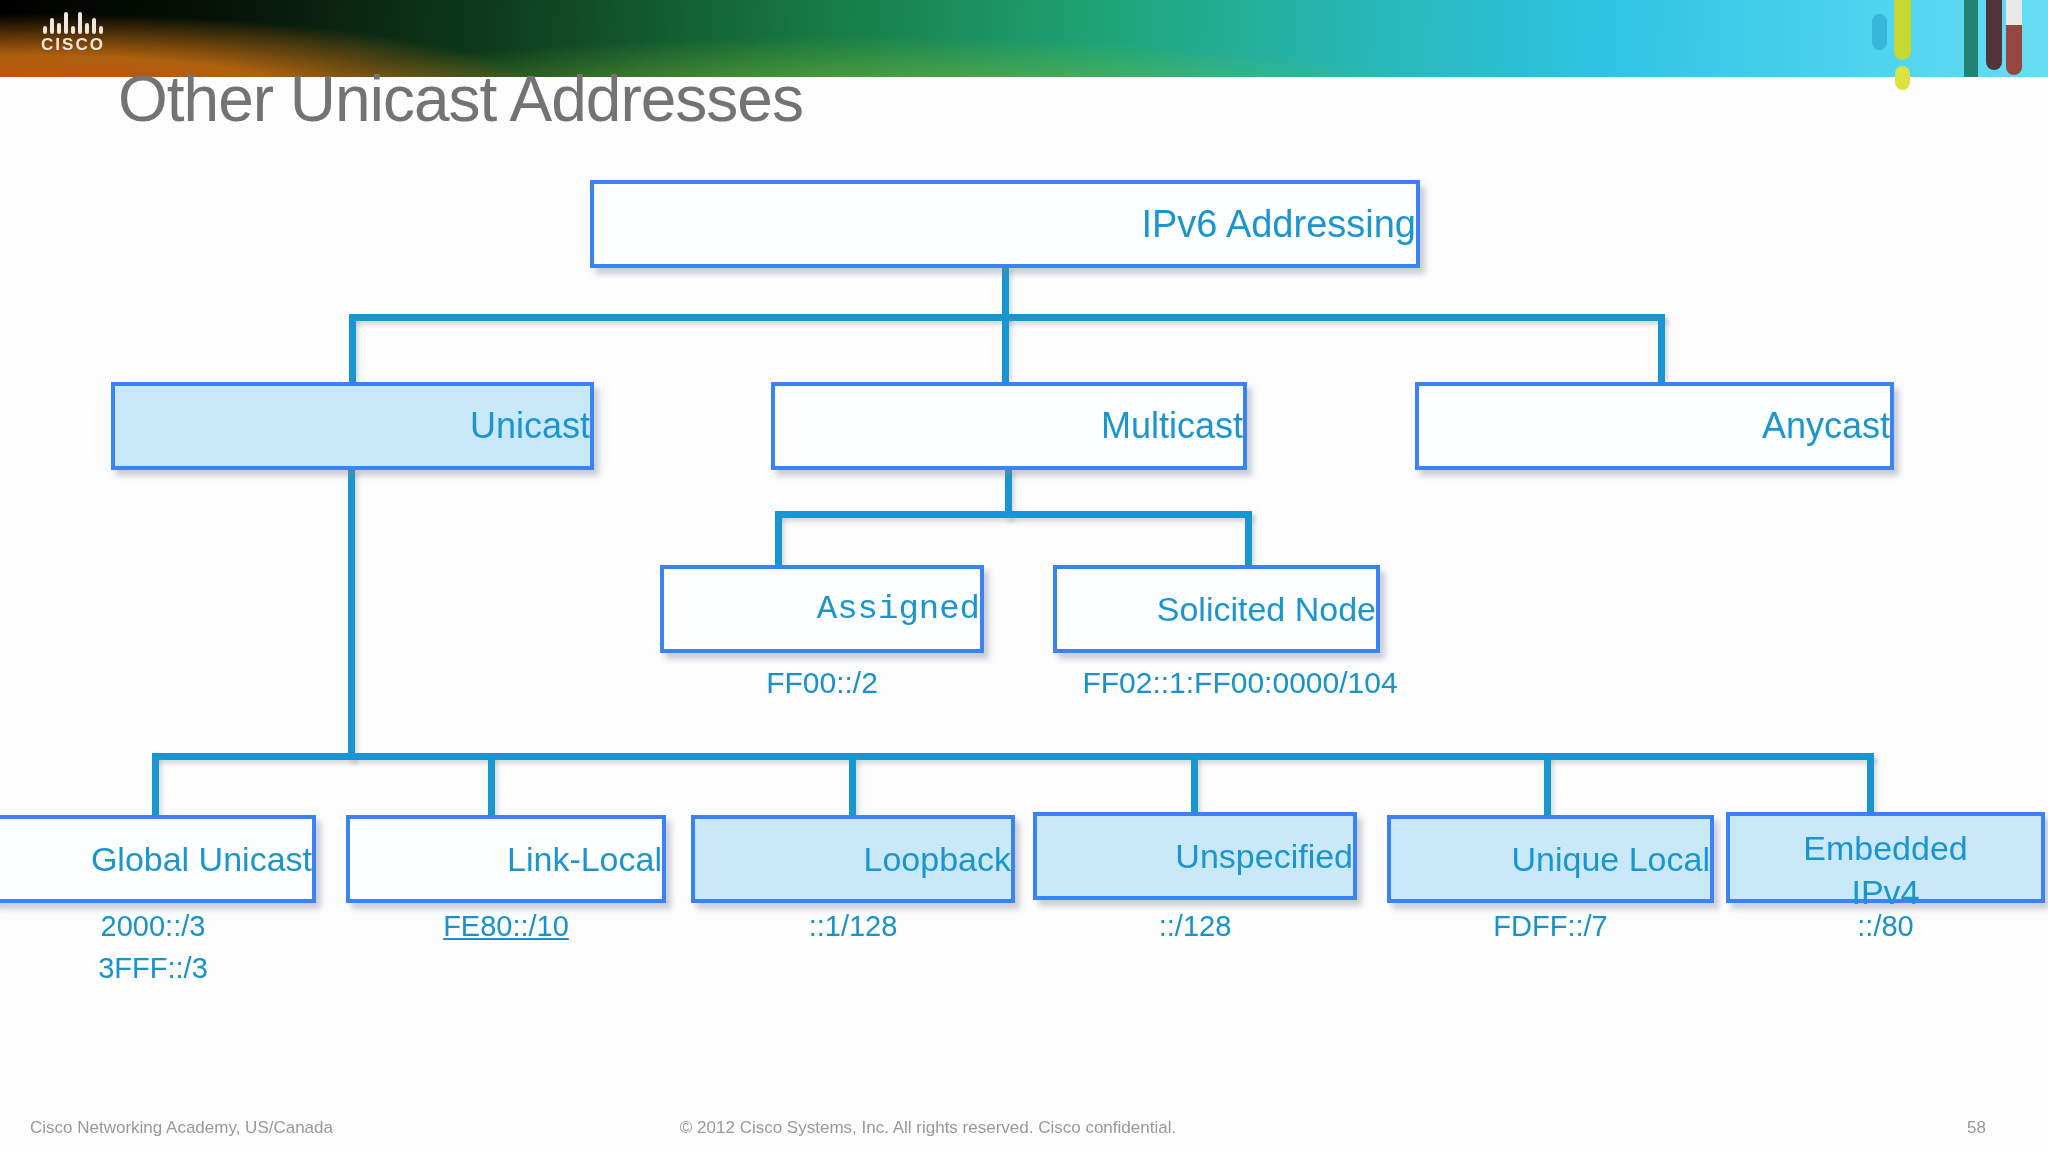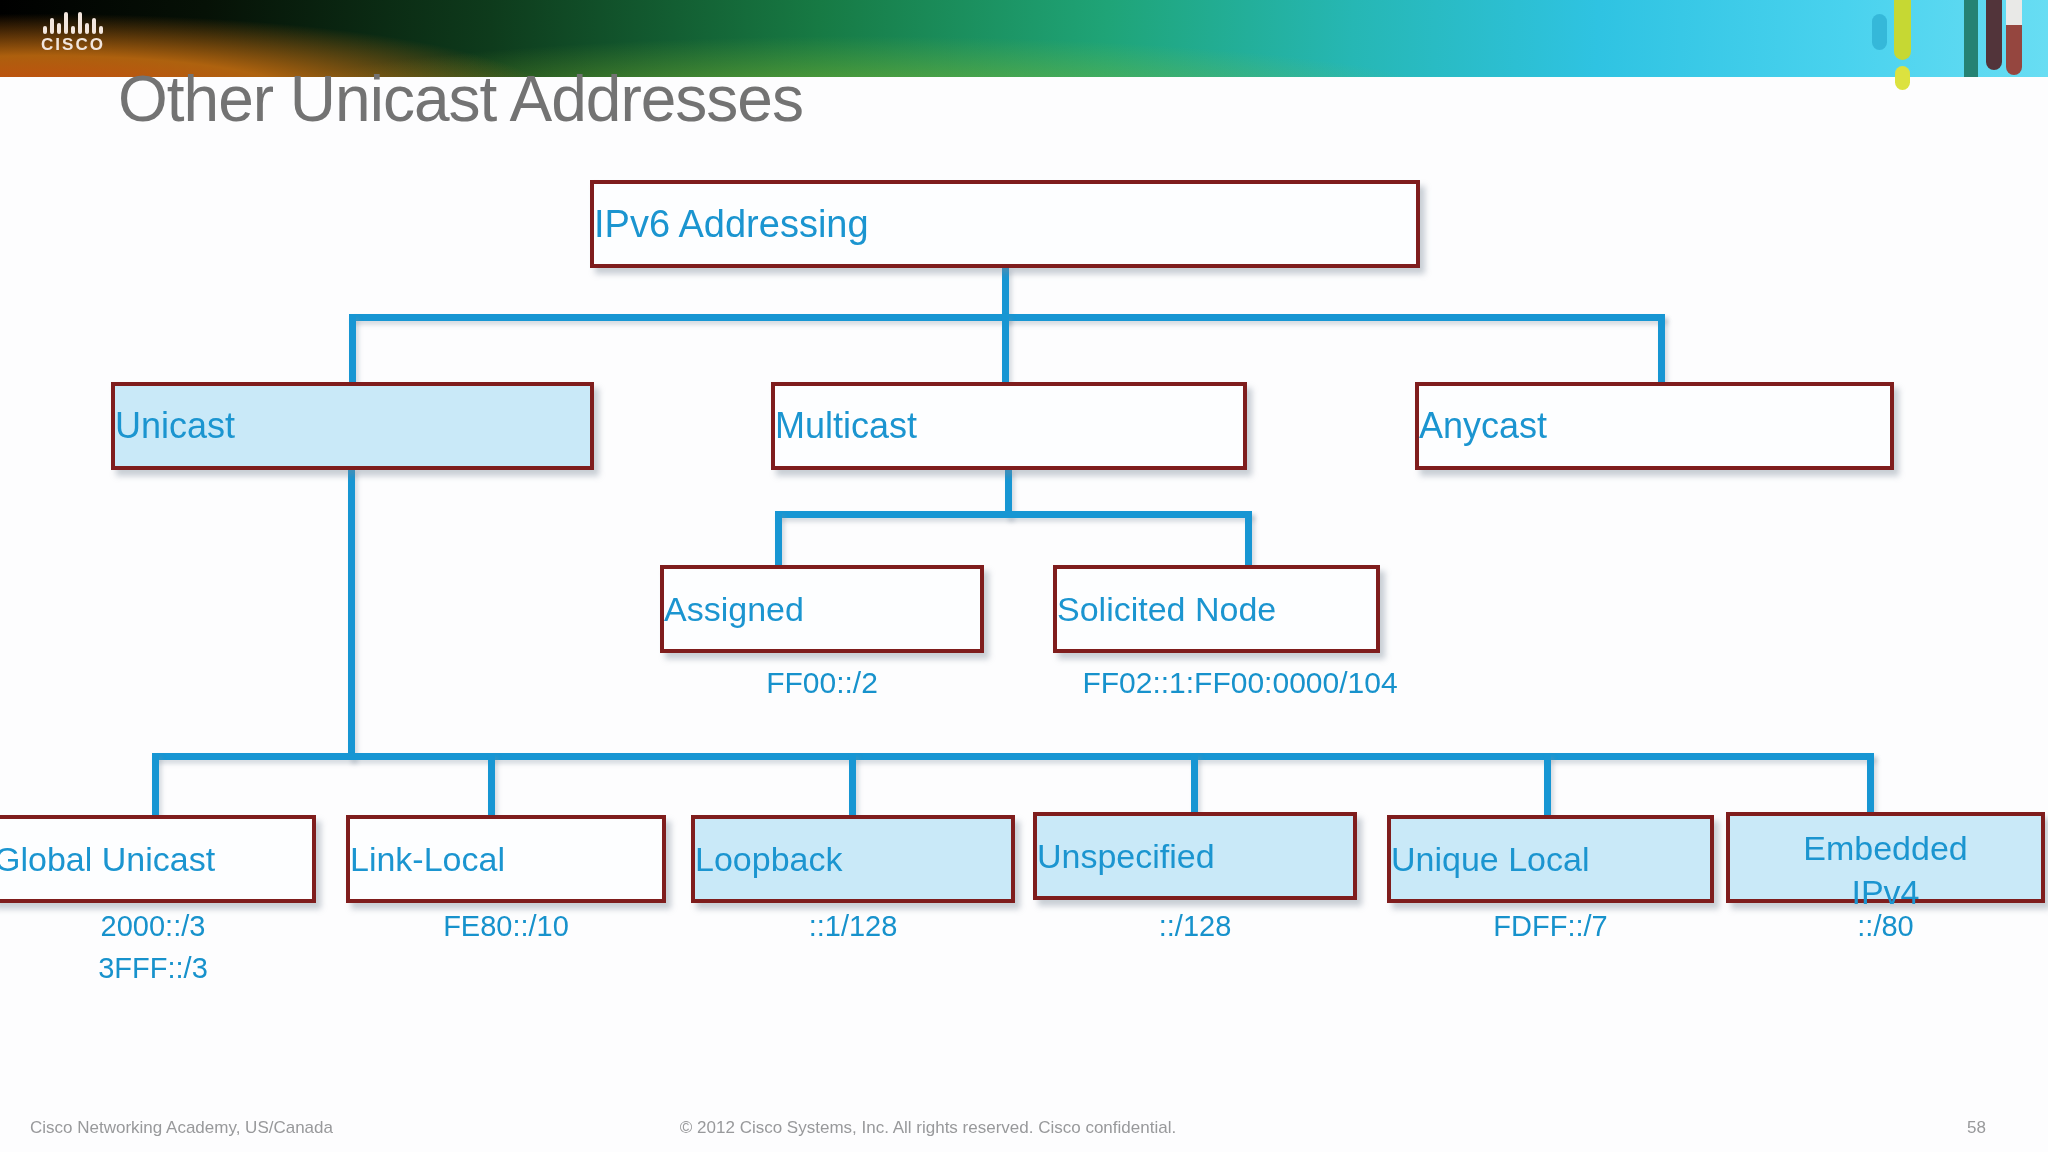--- a/index.html
+++ b/index.html
@@ -33,23 +33,23 @@
   .d6{left:2006px;top:0;width:16px;height:75px;border-radius:0 0 8px 8px;
       background:linear-gradient(#e9e9e7 0 25px,#95463f 25px);}
   
   .title{
     position:absolute;left:118px;top:62px;margin:0;
     font-size:64px;font-weight:400;color:#737373;letter-spacing:-1px;white-space:nowrap;
   }
   
   .node{
     position:absolute;box-sizing:border-box;
-    border:4px solid #7f1d1d;background:#fdfeff;
+    border:4px solid #3b82f6;background:#fdfeff;
     box-shadow:5px 6px 6px rgba(120,135,150,.40);
-    display:flex;align-items:center;justify-content:flex-start;
+    display:flex;align-items:center;justify-content:flex-end;
     color:#1b95d0;font-size:36px;text-align:center;
   }
   .node.filled{background:#c9e9f8;}
   .node.small{font-size:34px;}
   .node.toplabel{align-items:flex-start;overflow:visible;}
   .node.toplabel .wrap{display:block;width:210px;margin:10px auto 0;line-height:44px;}
   .ln{position:absolute;background:#1796d3;box-shadow:3px 4px 4px rgba(130,145,160,.30);}
   .addr{
     position:absolute;color:#1792cc;font-size:29px;line-height:42px;
     text-align:center;white-space:nowrap;
@@ -116,21 +116,21 @@
   <div class="node filled" style="left:111px;top:382px;width:483px;height:88px;">
     <span>Unicast</span>
   </div>
   <div class="node" style="left:771px;top:382px;width:476px;height:88px;">
     <span>Multicast</span>
   </div>
   <div class="node" style="left:1415px;top:382px;width:479px;height:88px;">
     <span>Anycast</span>
   </div>
 
-  <div class="node small" style="left:660px;top:565px;width:324px;height:88px;">
+  <div class="node small" style="left:660px;top:565px;width:324px;height:88px;font-family:Liberation Mono, monospace;">
     <span>Assigned</span>
   </div>
   <div class="node small" style="left:1053px;top:565px;width:327px;height:88px;">
     <span>Solicited Node</span>
   </div>
   <div class="addr mc" style="left:660px;top:662px;width:324px;">
     <span>FF00::/2</span>
   </div>
   <div class="addr mc" style="left:1035px;top:662px;width:410px;">
     <span>FF02::1:FF00:0000/104</span>
@@ -152,21 +152,21 @@
     <span>Unique Local</span>
   </div>
   <div class="node small filled toplabel" style="left:1726px;top:812px;width:319px;height:91px;">
     <span class="wrap">Embedded IPv4</span>
   </div>
 
   <div class="addr" style="left:-10px;top:905px;width:326px;">
     <span>2000::/3</span>
     <span>3FFF::/3</span>
   </div>
-  <div class="addr" style="left:346px;top:905px;width:320px;">
+  <div class="addr" style="left:346px;top:905px;width:320px;text-decoration:underline;">
     <span>FE80::/10</span>
   </div>
   <div class="addr" style="left:691px;top:905px;width:324px;">
     <span>::1/128</span>
   </div>
   <div class="addr" style="left:1033px;top:905px;width:324px;">
     <span>::/128</span>
   </div>
   <div class="addr" style="left:1387px;top:905px;width:327px;">
     <span>FDFF::/7</span>

